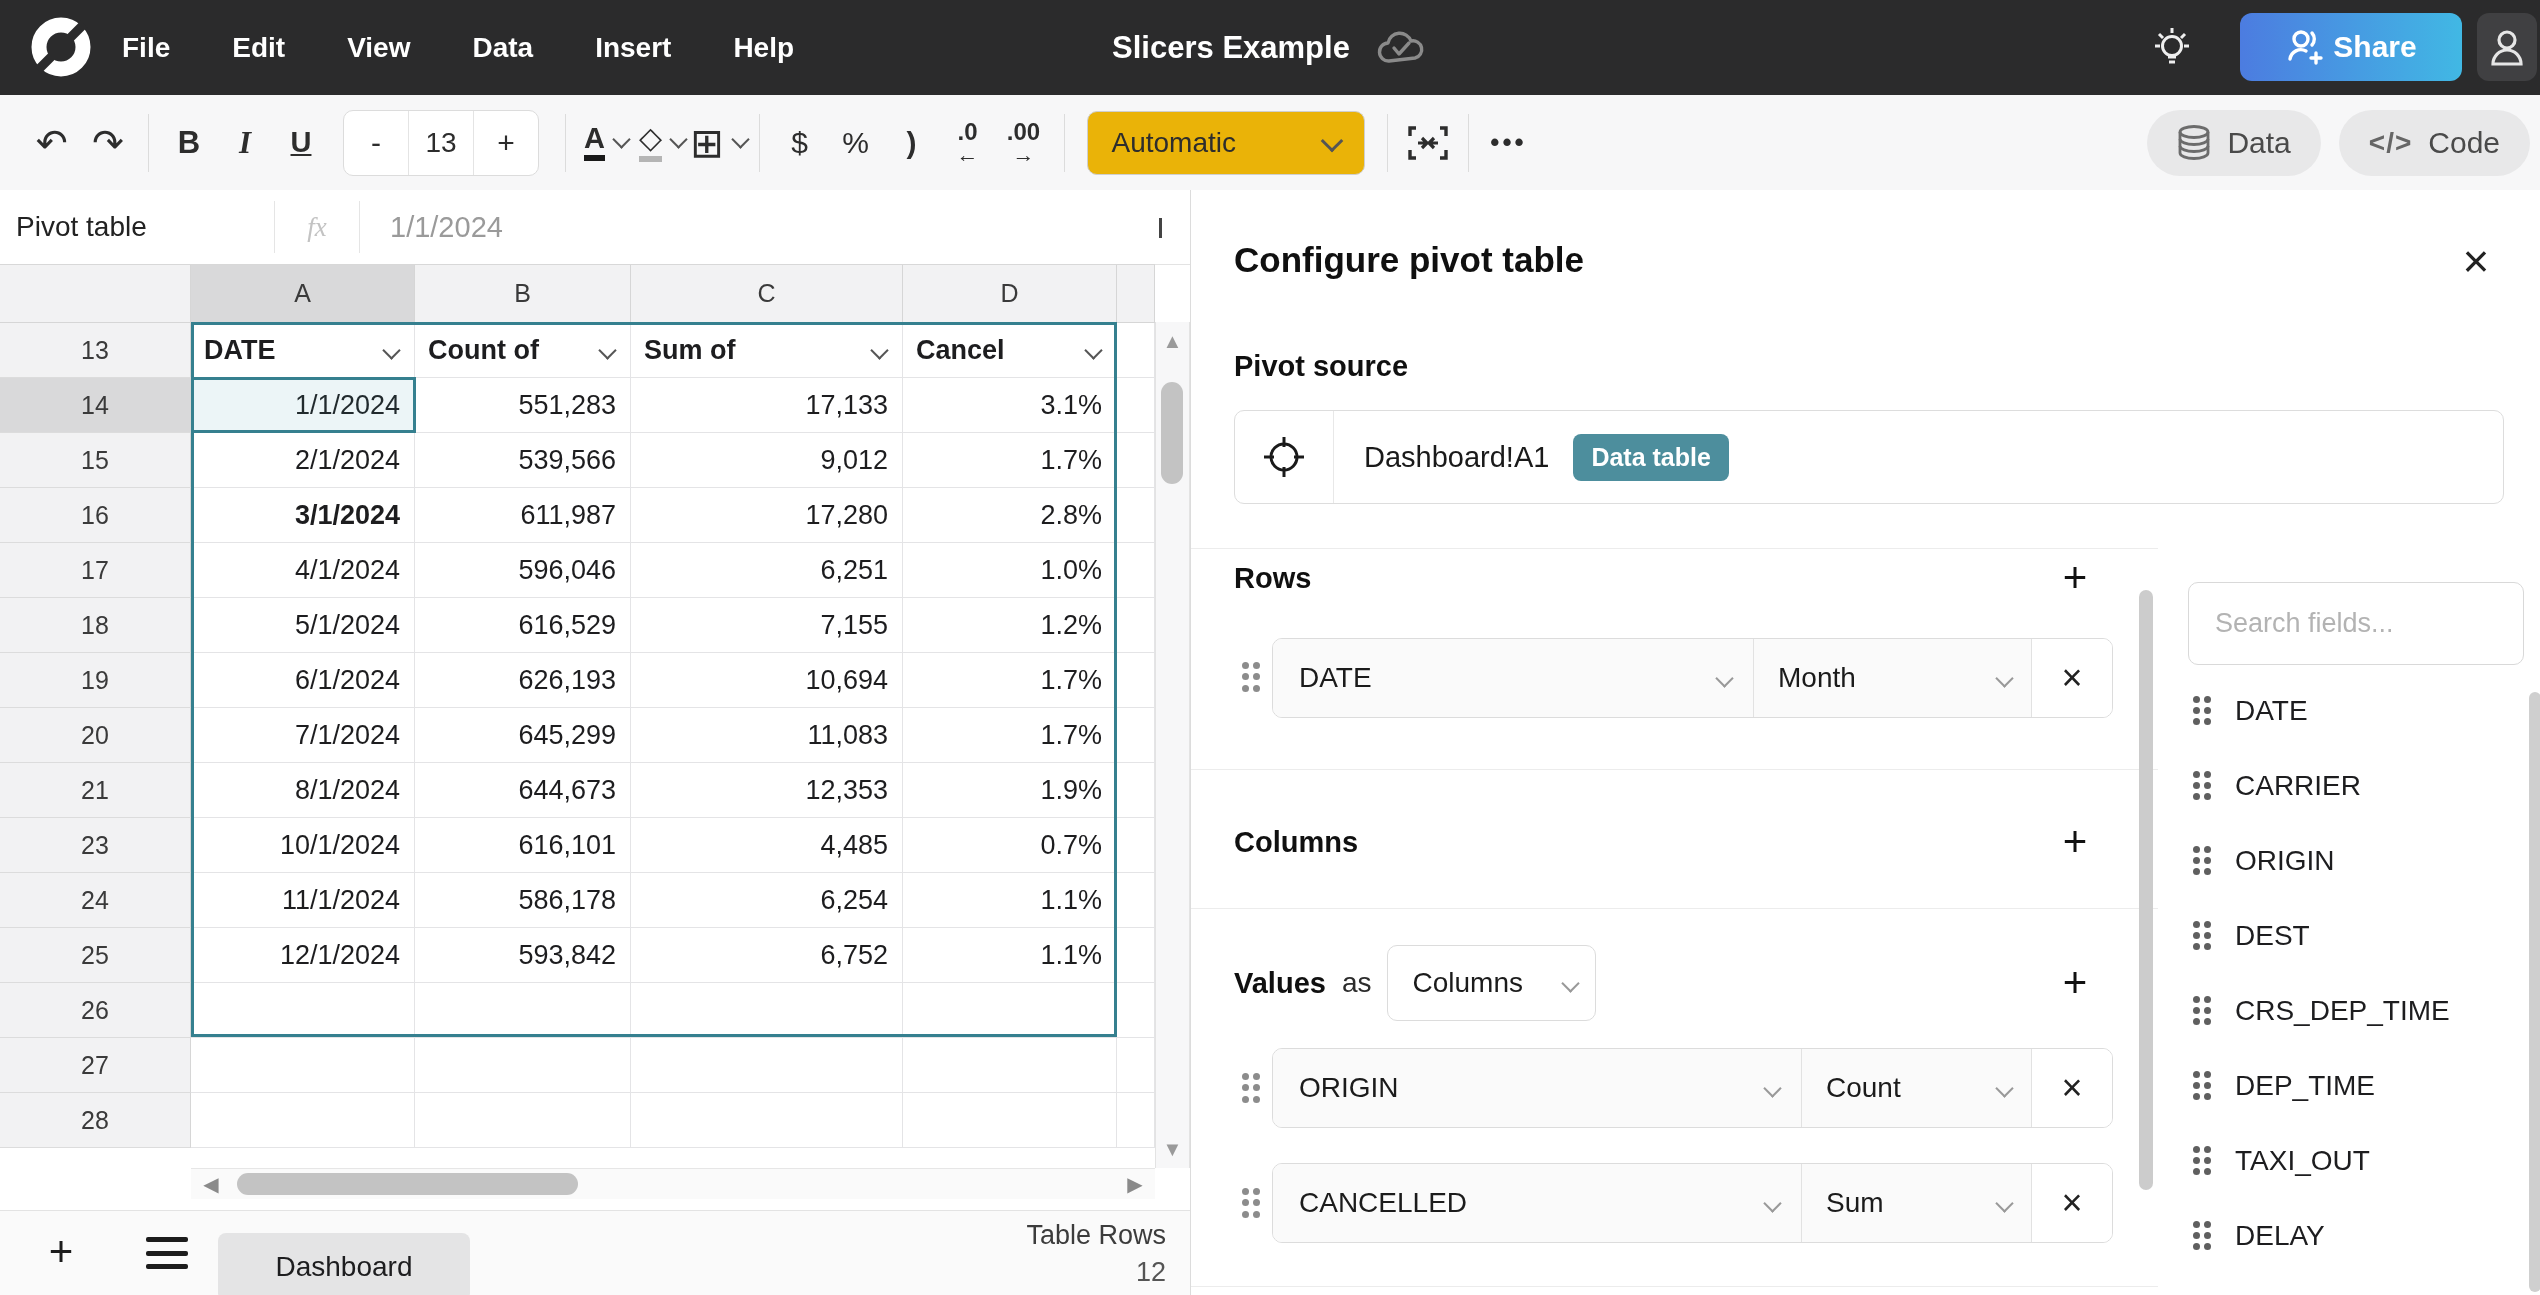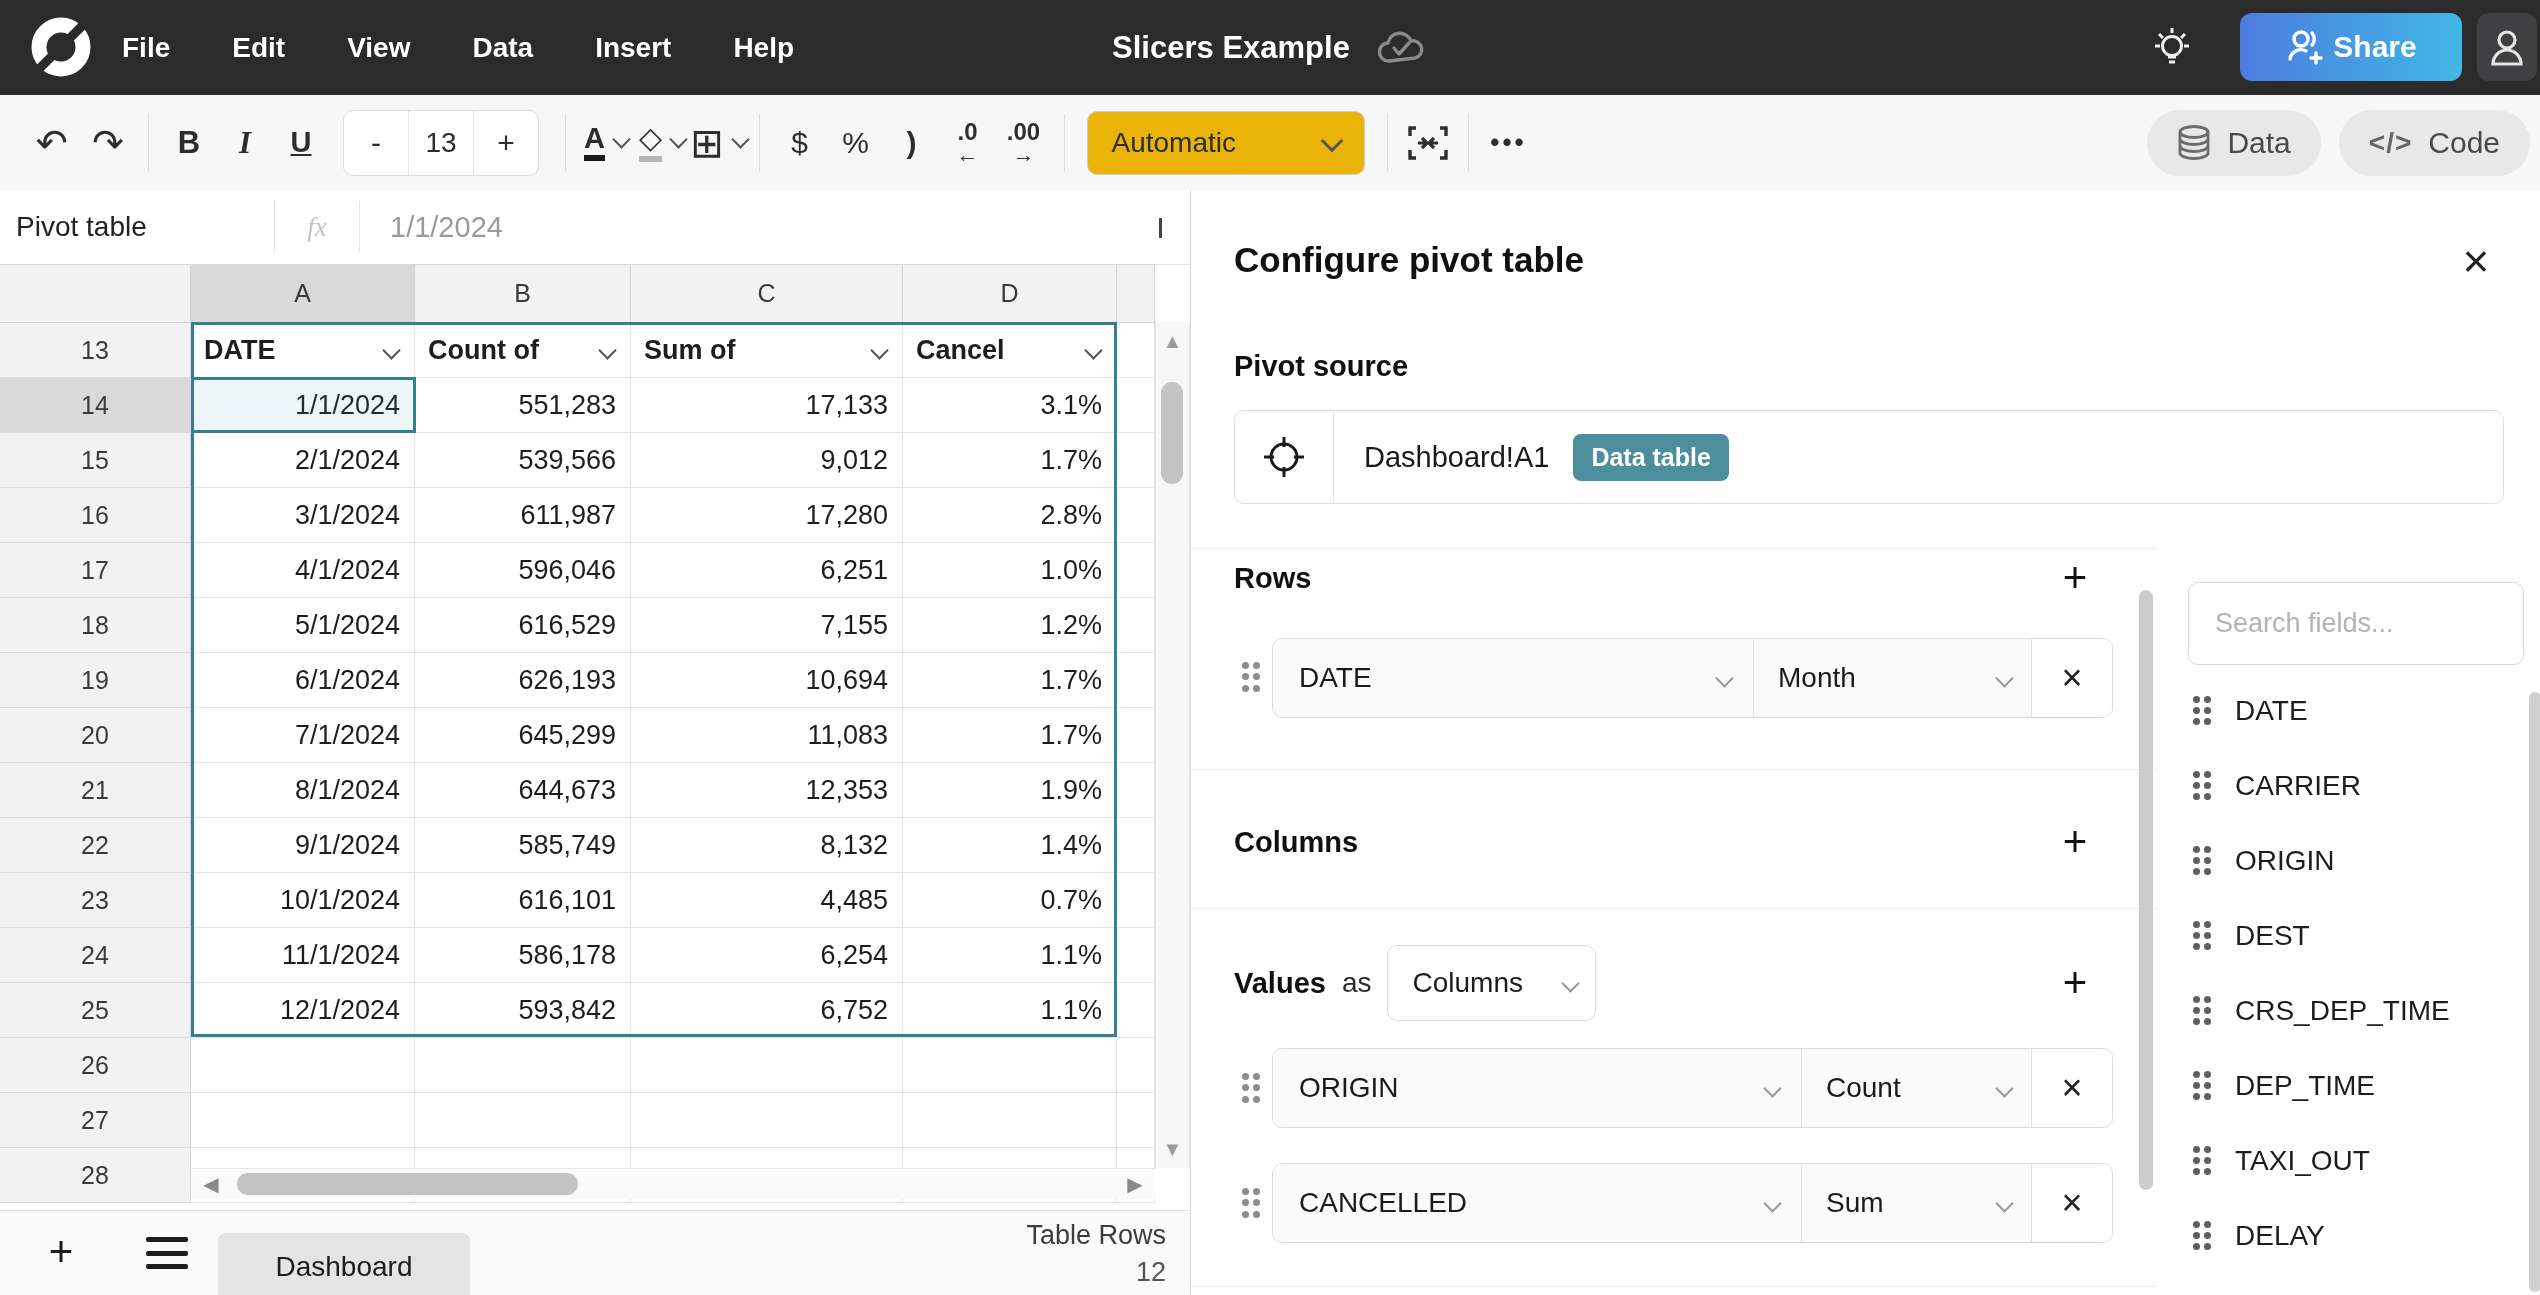--- a/index.html
+++ b/index.html
@@ -306,21 +306,21 @@
       <div class="grid-row">
         <div class="rownum">15</div>
         <div class="cell num" style="width: 224px;">2/1/2024</div>
         <div class="cell num" style="width: 216px;">539,566</div>
         <div class="cell num" style="width: 272px;">9,012</div>
         <div class="cell num" style="width: 214px;">1.7%</div>
         <div class="cell" style="width: 38px;"></div>
       </div>
       <div class="grid-row">
         <div class="rownum">16</div>
-        <div class="cell num" style="width: 224px;">3/1/2024</div>
+        <div class="cell num" style="width: 224px; font-weight: bold;">3/1/2024</div>
         <div class="cell num" style="width: 216px;">611,987</div>
         <div class="cell num" style="width: 272px;">17,280</div>
         <div class="cell num" style="width: 214px;">2.8%</div>
         <div class="cell" style="width: 38px;"></div>
       </div>
       <div class="grid-row">
         <div class="rownum">17</div>
         <div class="cell num" style="width: 224px;">4/1/2024</div>
         <div class="cell num" style="width: 216px;">596,046</div>
         <div class="cell num" style="width: 272px;">6,251</div>
@@ -350,28 +350,20 @@
         <div class="cell num" style="width: 272px;">11,083</div>
         <div class="cell num" style="width: 214px;">1.7%</div>
         <div class="cell" style="width: 38px;"></div>
       </div>
       <div class="grid-row">
         <div class="rownum">21</div>
         <div class="cell num" style="width: 224px;">8/1/2024</div>
         <div class="cell num" style="width: 216px;">644,673</div>
         <div class="cell num" style="width: 272px;">12,353</div>
         <div class="cell num" style="width: 214px;">1.9%</div>
-        <div class="cell" style="width: 38px;"></div>
-      </div>
-      <div class="grid-row">
-        <div class="rownum">22</div>
-        <div class="cell num" style="width: 224px;">9/1/2024</div>
-        <div class="cell num" style="width: 216px;">585,749</div>
-        <div class="cell num" style="width: 272px;">8,132</div>
-        <div class="cell num" style="width: 214px;">1.4%</div>
         <div class="cell" style="width: 38px;"></div>
       </div>
       <div class="grid-row">
         <div class="rownum">23</div>
         <div class="cell num" style="width: 224px;">10/1/2024</div>
         <div class="cell num" style="width: 216px;">616,101</div>
         <div class="cell num" style="width: 272px;">4,485</div>
         <div class="cell num" style="width: 214px;">0.7%</div>
         <div class="cell" style="width: 38px;"></div>
       </div>

